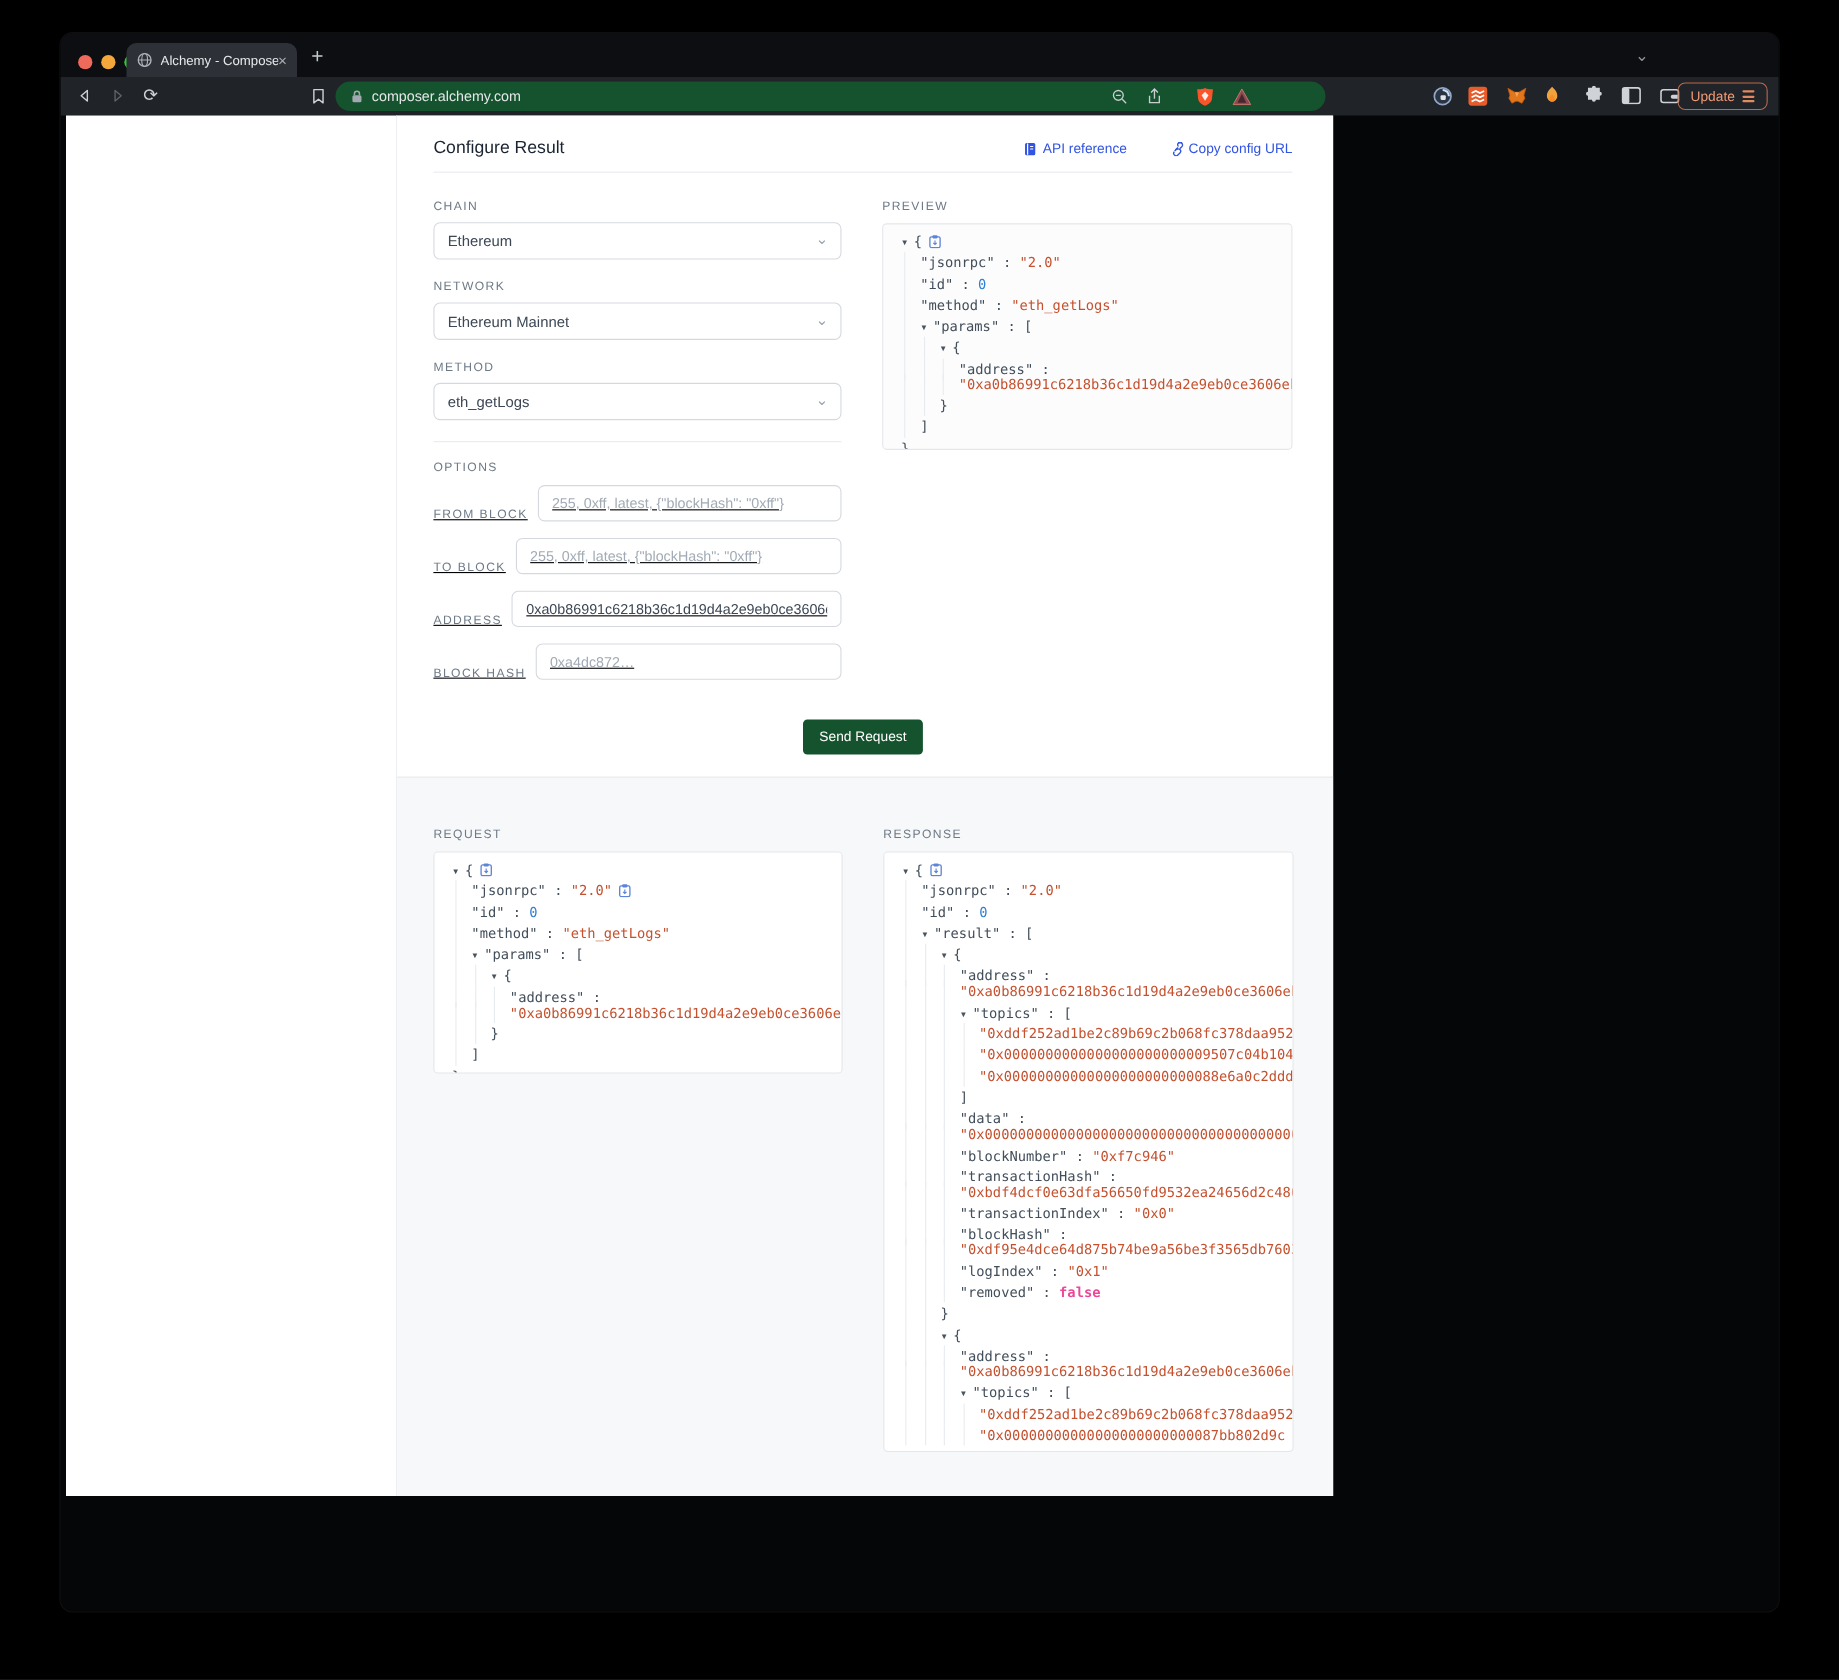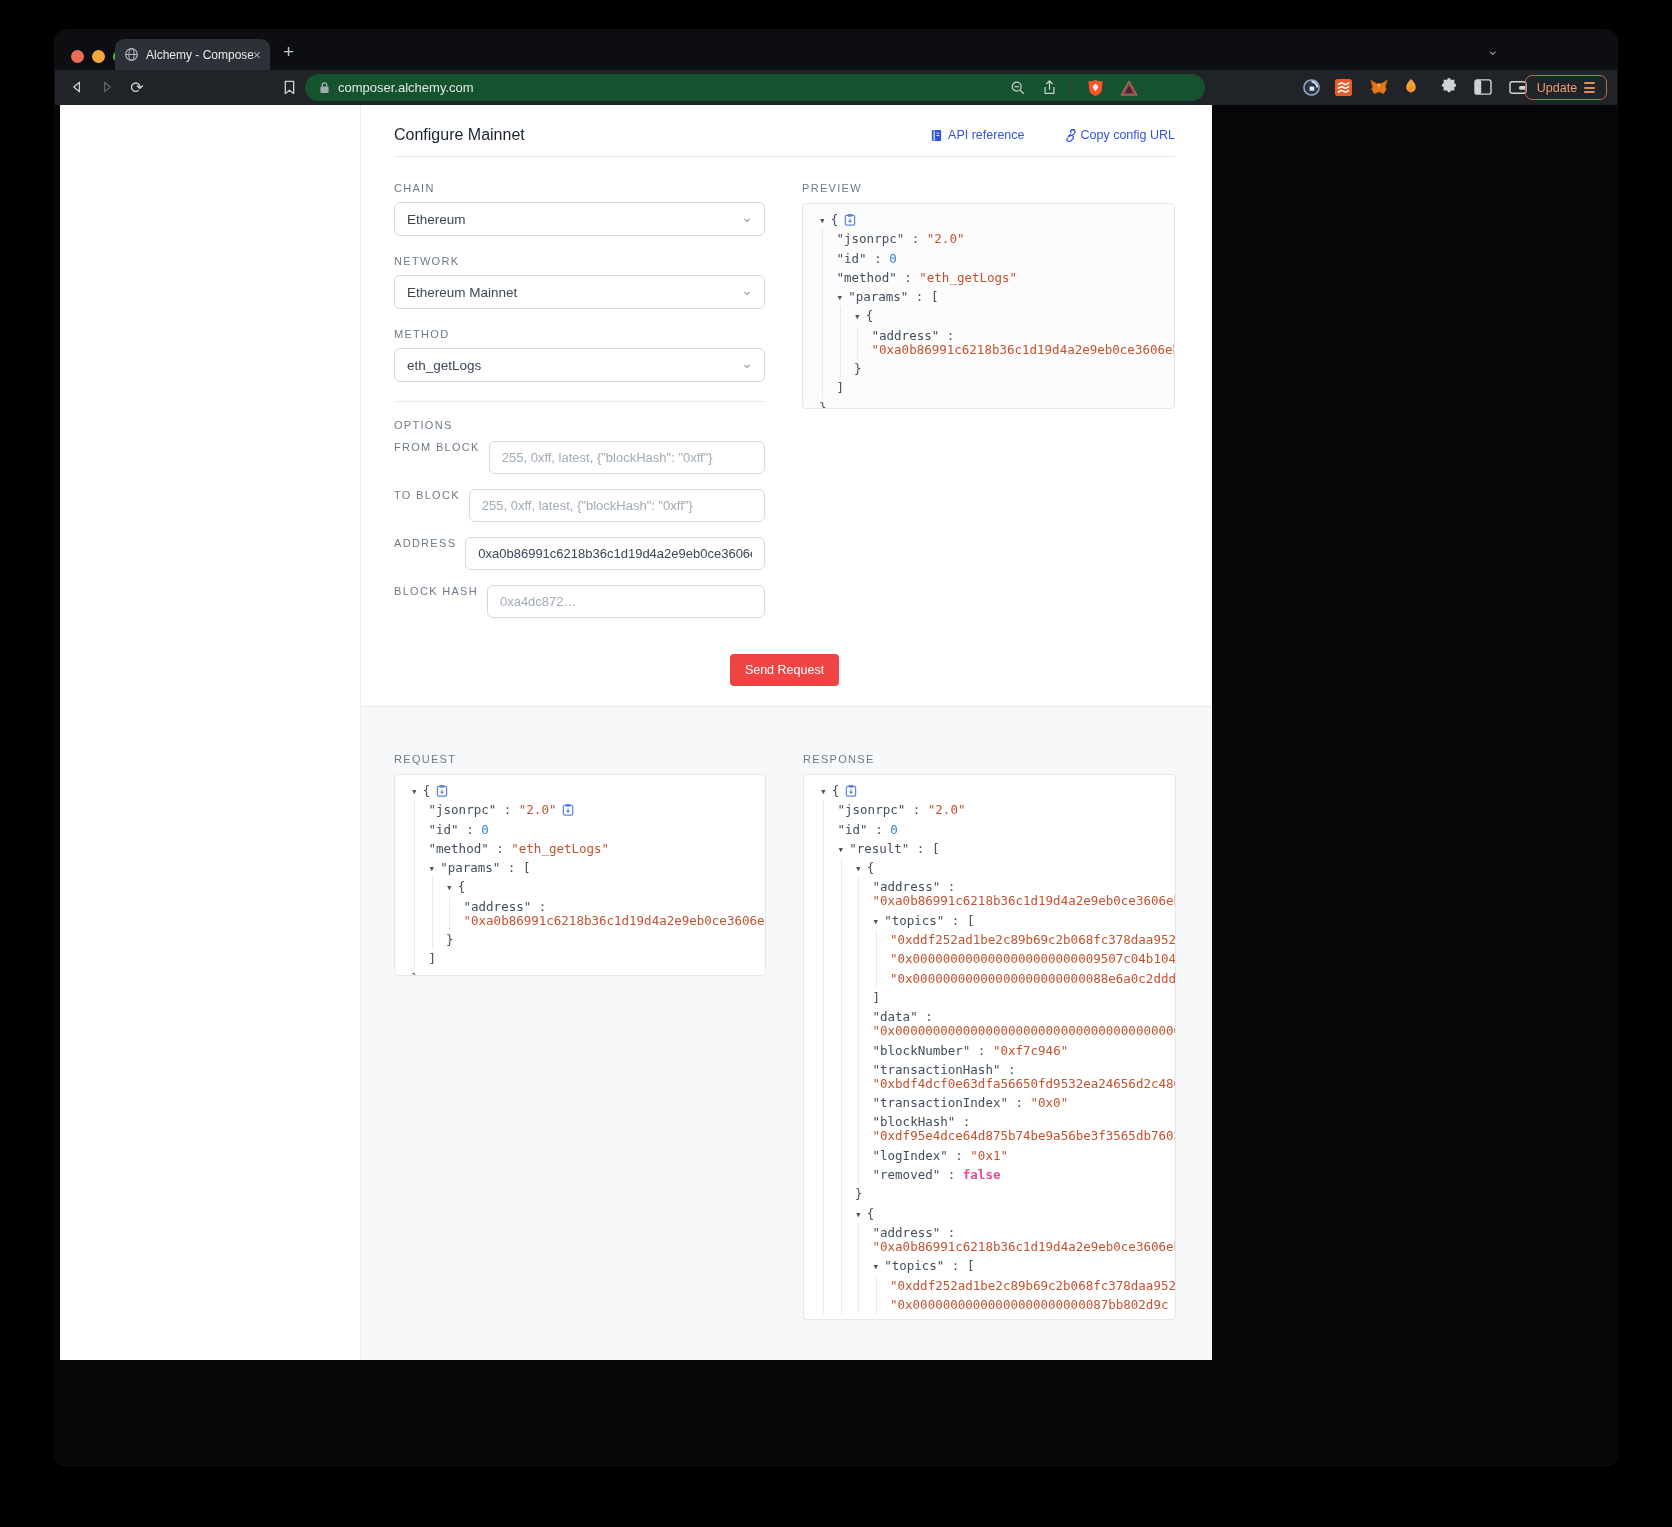--- a/index.html
+++ b/index.html
@@ -51,31 +51,31 @@
 
   .flabel { font-size:11px; color:#6e7a87; letter-spacing:1.3px; font-weight:500; margin-bottom:8px; }
   .select { height:34px; border:1px solid #d5d9df; border-radius:6px; background:#fff; display:flex;
             align-items:center; padding:0 12px; margin-bottom:19px; cursor:pointer; position:relative; }
   .select span { font-size:13.5px; color:#3c4654; }
   .select .chev { position:absolute; right:11px; top:6px; color:#98a1ac; font-size:14px; }
 
   .opt-divider { height:1px; background:#e8eaee; margin-top:7px; }
   .opt-label { margin-top:17px; margin-bottom:10px; }
 
-  .frow { display:flex; align-items:flex-start; margin-bottom:15px; }
+  .frow { display:flex; align-items:flex-end; margin-bottom:15px;text-decoration:underline; }
   .frow .flabel { margin-bottom:0; margin-right:9px; white-space:nowrap; }
   .frow input { flex:1; height:33px; border:1px solid #d5d9df; border-radius:6px; padding:0 12px;
                 font-size:13px; color:#3c4654; font-family:"Liberation Sans",sans-serif; outline:none; min-width:0; }
   .frow input::placeholder { color:#a2abb5; }
   .topics-wrap { flex:1; position:relative; min-width:0; }
   .topics-wrap input { width:100%; border:2px solid #2d68e8; height:35px; }
   .caret { position:absolute; left:13px; top:9px; width:1.5px; height:17px; background:#222b36; }
 
   .send-row { text-align:center; margin-top:21px; padding-bottom:20px; }
-  .send-btn { background:#ef4444; color:#fff; font-size:12.5px; border:none; border-radius:4px;
+  .send-btn { background:#14532d; color:#fff; font-size:12.5px; border:none; border-radius:4px;
               padding:9px 15px; cursor:pointer; font-family:"Liberation Sans",sans-serif; }
 
   .results { background:#f7f8f9; border-top:1px solid #e8eaee; padding:17px 37px 40px 33px; min-height:640px; }
   .res-title { font-size:15.5px; color:#1b2330; font-weight:500; }
   .res-cols { display:flex; gap:37px; margin-top:29px; }
   .res-cols .flabel { margin-bottom:9px; }
 
   
   .jpanel { background:#fff; border:1px solid #e4e7ea; border-radius:4px; padding:6px 0 5px 0;
             font-family:"DejaVu Sans Mono", monospace; font-size:12.5px; overflow:hidden; }
@@ -222,21 +222,21 @@
           <i></i>
         </span>
     </div>
   </div>
 
   <div class="page">
     <div class="main">
 
       <div class="config">
         <div class="cfg-head">
-          <div class="page-title">Configure Mainnet</div>
+          <div class="page-title">Configure Result</div>
           <div class="hlink">
             <span style="display:flex">
               <svg width="13" height="13" viewBox="0 0 14 14">
                   <rect x="2" y="1" width="10" height="12" rx="1.5" fill="#3254e2"></rect>
                   <line x1="4.5" y1="1.5" x2="4.5" y2="12.5" stroke="#fff" stroke-width="1.2"></line>
                   <line x1="7" y1="4.5" x2="10" y2="4.5" stroke="#fff" stroke-width="1"></line>
                   <line x1="7" y1="7" x2="10" y2="7" stroke="#fff" stroke-width="1"></line>
                 </svg>
             </span>
             <span>API reference</span>

